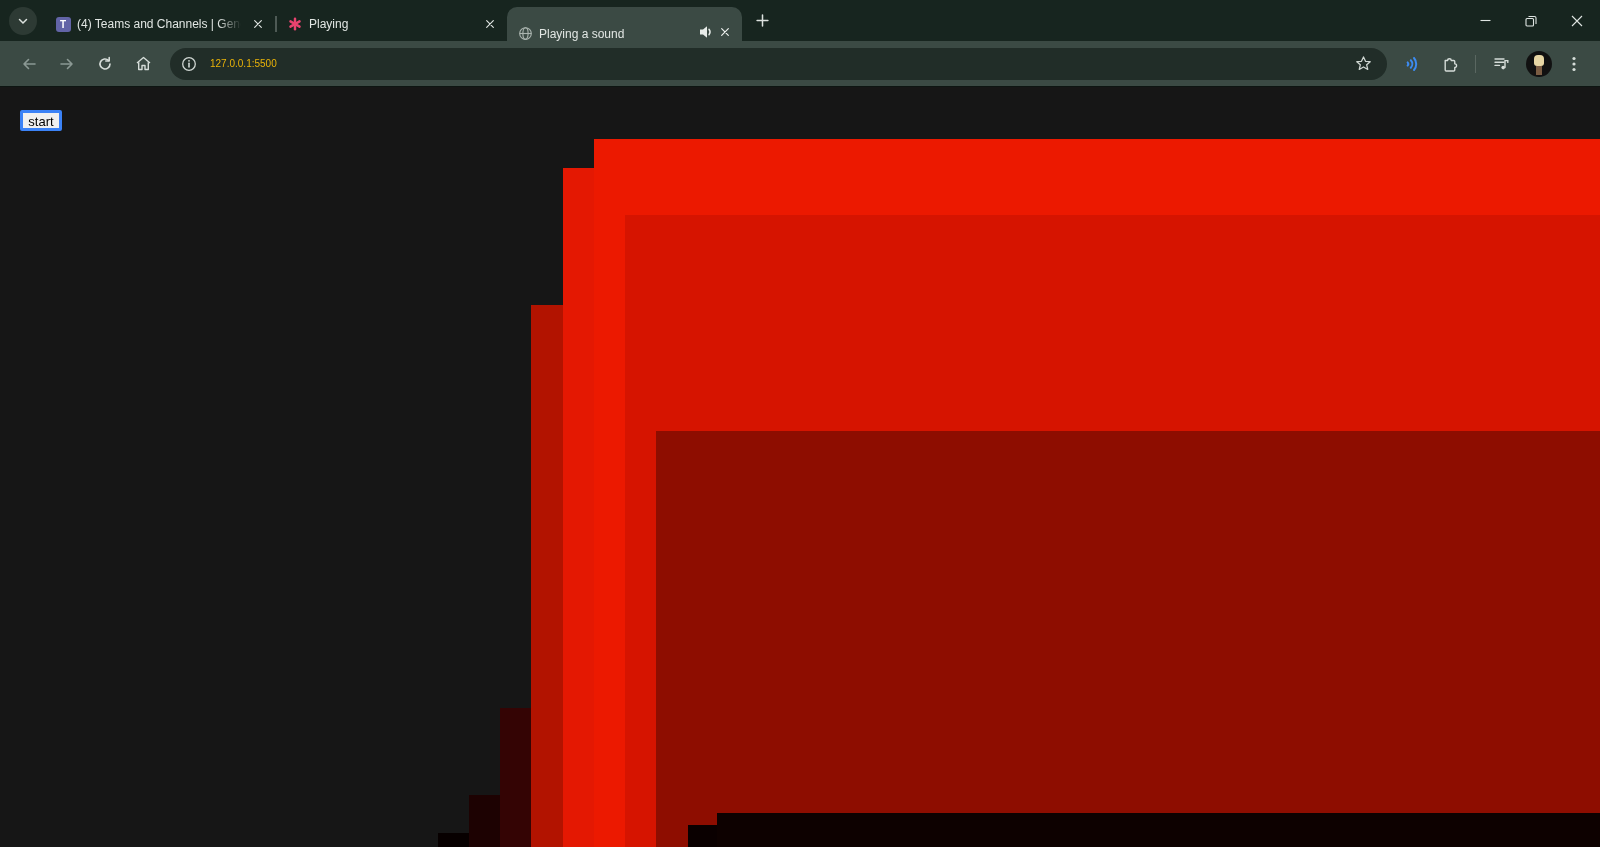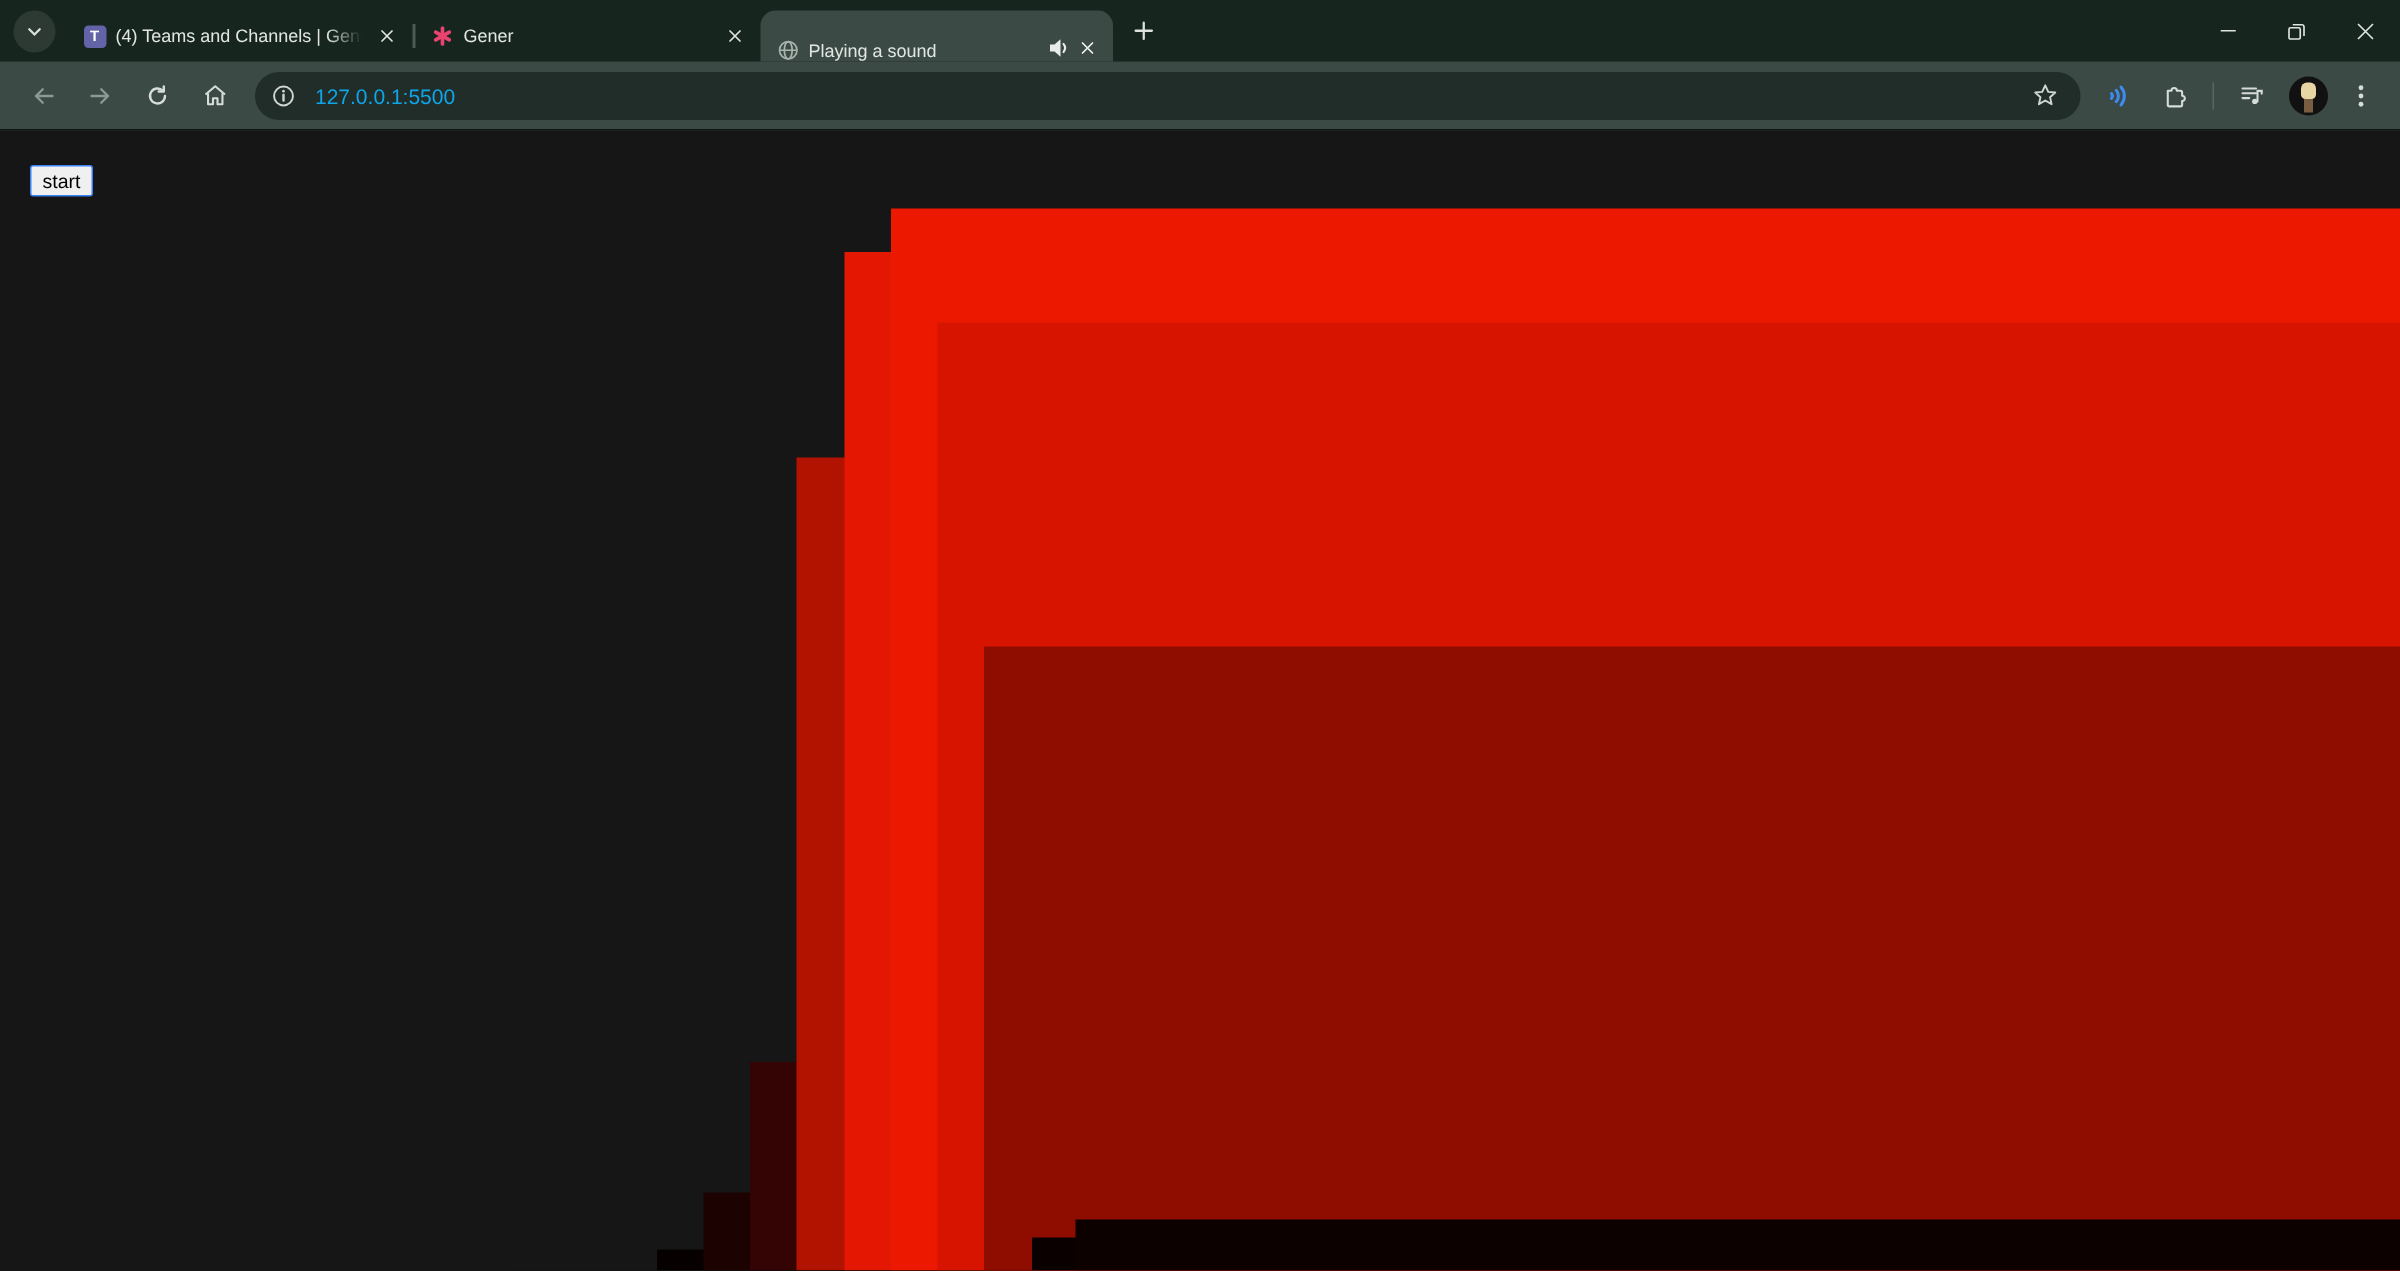--- a/index.html
+++ b/index.html
@@ -41,32 +41,32 @@
   .win-btn { width:46px; height:41px; display:flex; align-items:center; justify-content:center; }
 
   
   .toolbar { position:absolute; top:41px; left:0; right:0; height:46px;
     background:#3b4a44; border-bottom:1px solid #0d1512;
     display:flex; align-items:center; padding:0 10px; }
   .nav-btn { width:34px; height:34px; border-radius:50%; display:flex; align-items:center; justify-content:center; flex:none; margin:0 2px; }
   .omnibox { flex:1; height:32px; margin:0 6px 0 8px; background:#212d28; border-radius:16px;
     display:flex; align-items:center; padding:0 10px 0 6px; min-width:0; }
   .site-info { width:26px; height:26px; border-radius:50%; display:flex; align-items:center; justify-content:center; flex:none; }
-  .url-text { color:#0ea5e9; font-size:14px; margin-left:8px; flex:1; white-space:nowrap; overflow:hidden; }
+  .url-text { color:#eab308; font-size:10px; margin-left:8px; flex:1; white-space:nowrap; overflow:hidden; }
   .toolbar-right { display:flex; align-items:center; flex:none; }
   .tb-sep { width:1px; height:18px; background:#5a6761; margin:0 6px; }
   .avatar { width:26px; height:26px; border-radius:50%; background:#111; margin:0 6px;
     position:relative; overflow:hidden; flex:none; }
   .avatar .head { position:absolute; left:8px; top:4px; width:10px; height:11px; background:#e7d6a4; border-radius:4px 4px 3px 3px; }
   .avatar .body { position:absolute; left:10px; top:15px; width:6px; height:9px; background:#7a5c43; }
 
   
   .page { position:absolute; top:88px; left:0; width:1600px; height:759px; background:#161616; overflow:hidden; }
   .start-btn { position:absolute; left:20px; top:22px; width:42px; height:21px;
-    background:#f0f0f0; color:#000; border:1px solid #3b82f6; border-radius:2px;
+    background:#f0f0f0; color:#000; border:3px solid #3b82f6; border-radius:2px;
     font-family:"Liberation Sans", sans-serif; font-size:13px; line-height:18px; text-align:center; }
   .visualizer { position:absolute; inset:0; }
   .vbar { position:absolute; right:0; bottom:0; }
 
   svg { display:block; }
 </style>
 </head>
 <body>
 
 <div class="browser">
@@ -99,21 +99,21 @@
     <div class="tab inactive">
       <span class="favicon">
         <svg width="14" height="14" viewBox="0 0 16 16">
           <g stroke="#e9436f" stroke-width="2.8" stroke-linecap="round">
             <path d="M8 2 V14"></path>
               <path d="M2.8 5 L13.2 11"></path>
               <path d="M13.2 5 L2.8 11"></path>
           </g>
         </svg>
       </span>
-      <span class="tab-title">Gener</span>
+      <span class="tab-title">Playing</span>
       <span class="icon-btn close">
         <svg width="10" height="10" viewBox="0 0 12 12">
             <path d="M2 2 L10 10 M10 2 L2 10" stroke="#dfe4e1" stroke-width="1.4" stroke-linecap="round"></path>
           </svg>
       </span>
     </div>
 
     <div class="tab active">
       <span class="favicon">
         <svg width="15" height="15" viewBox="0 0 16 16">

